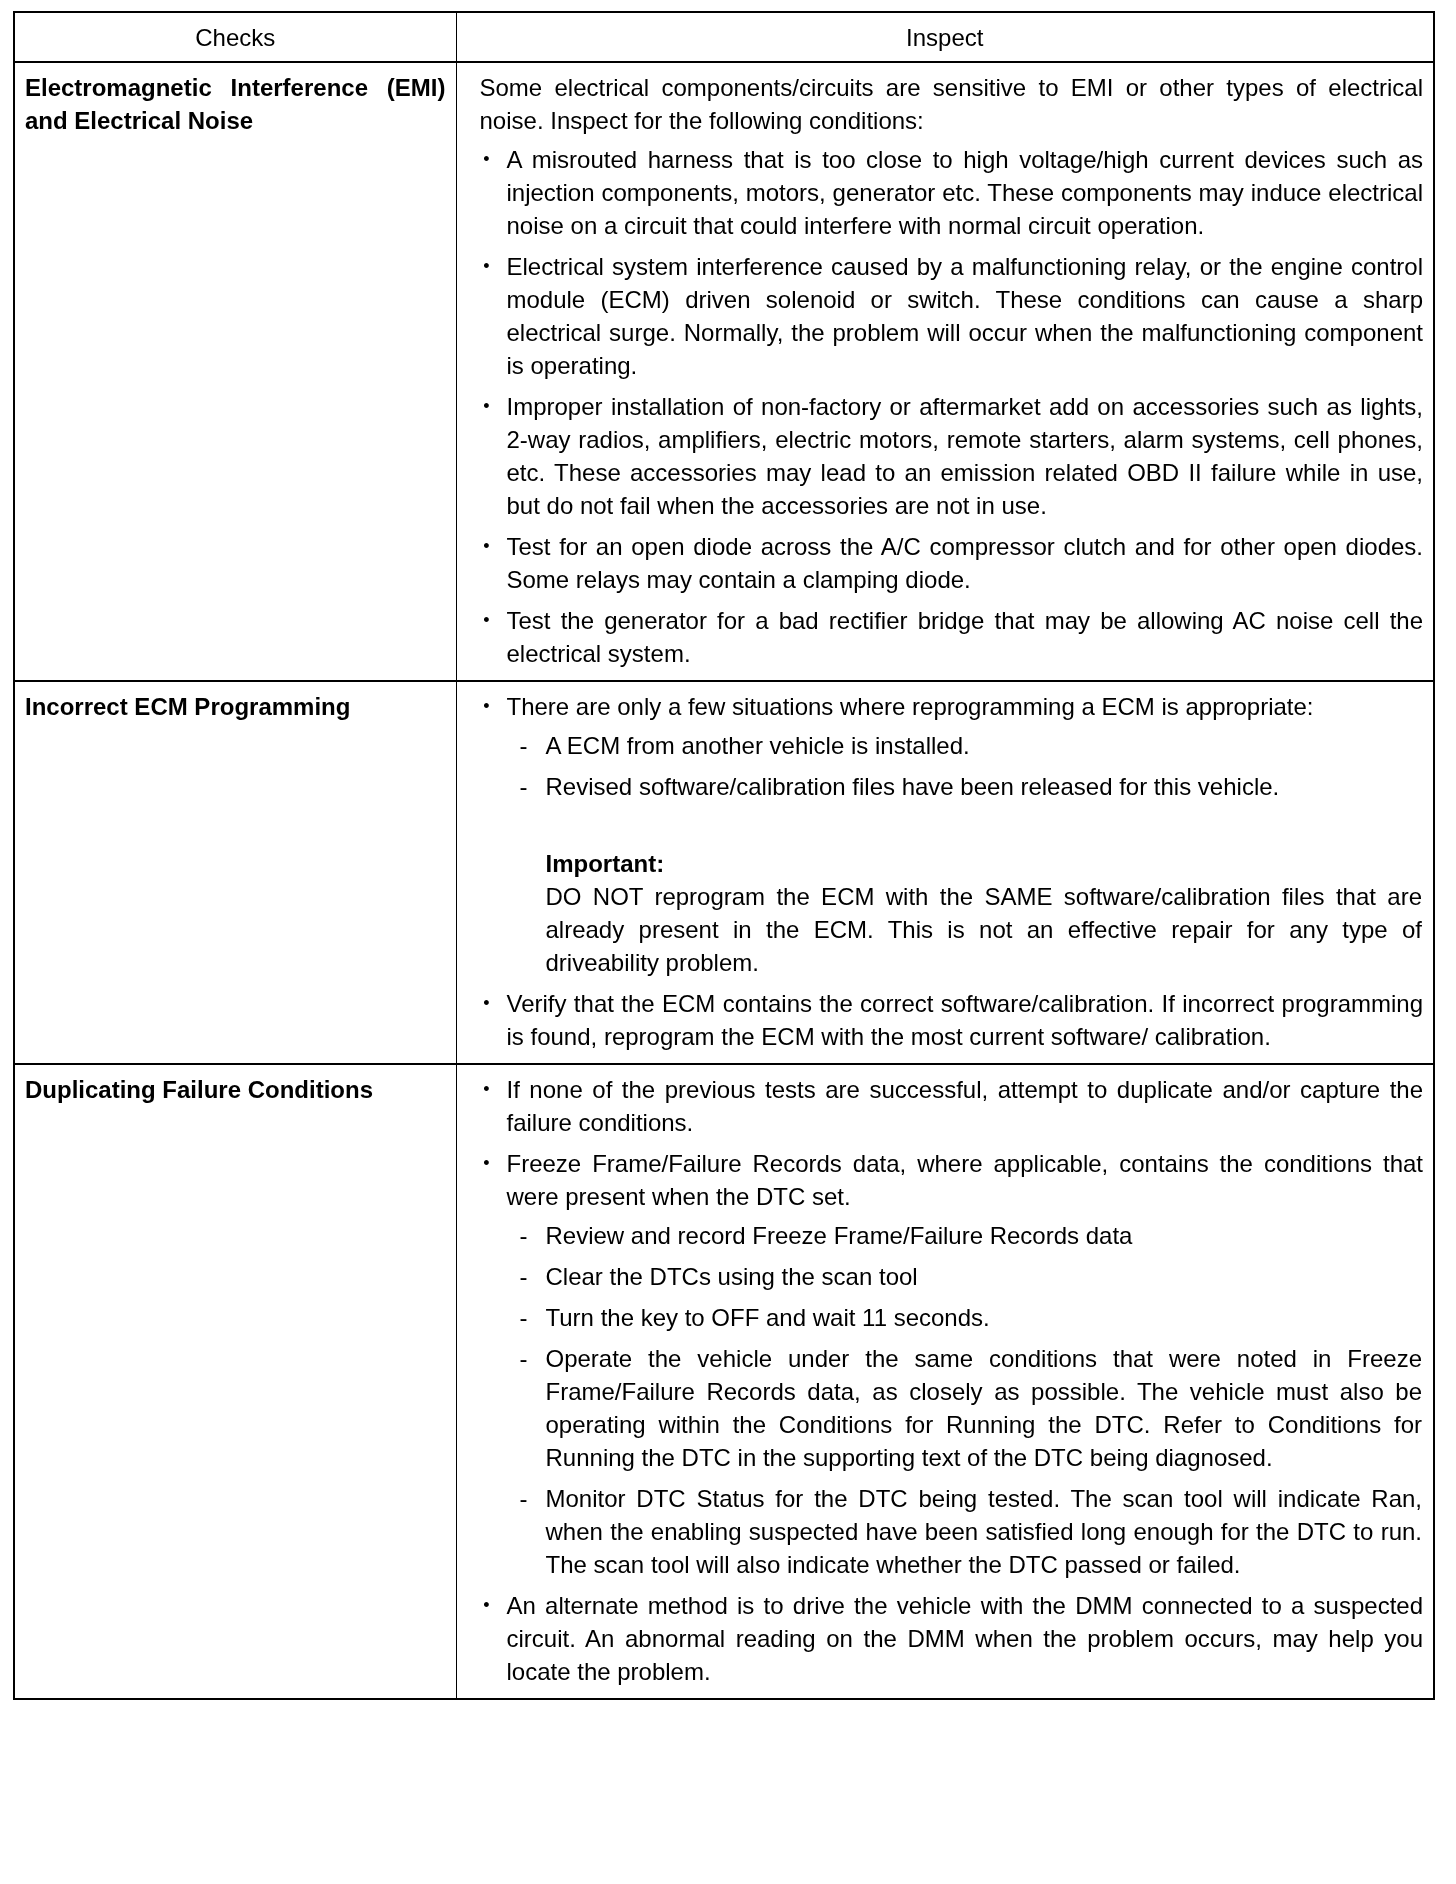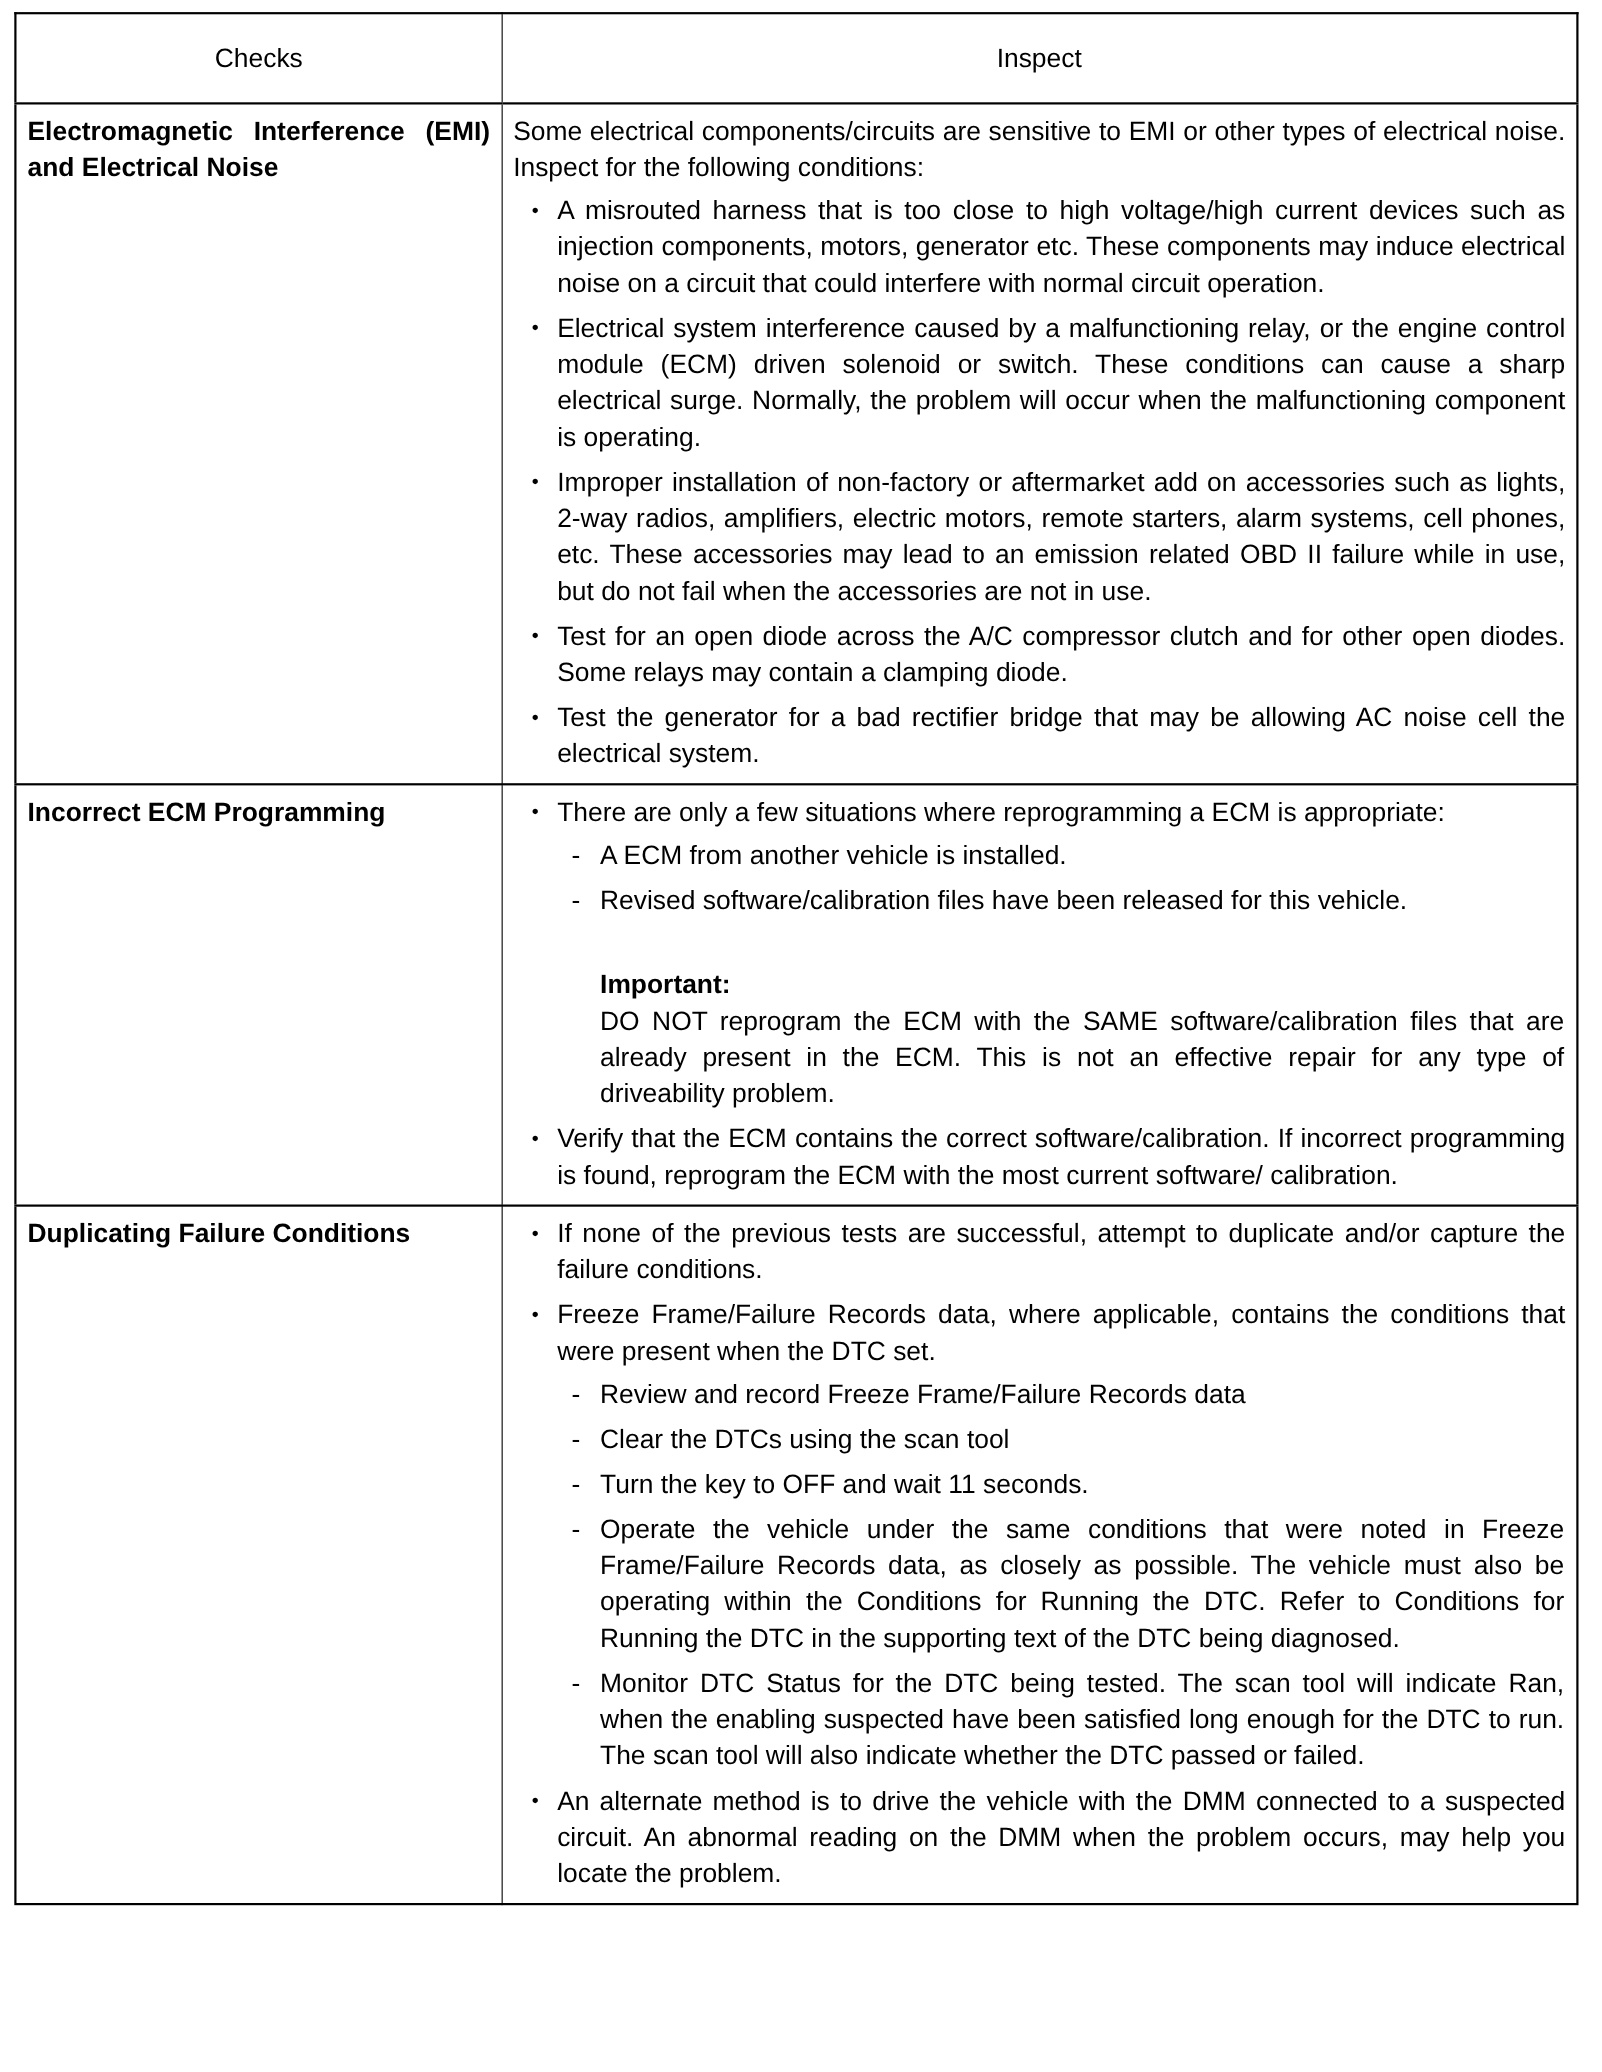--- a/index.html
+++ b/index.html
@@ -28,40 +28,40 @@
     col.col-checks { width: 442px; }
     col.col-action { width: 978px; }
     th, td {
       border: 1px solid #000;
       vertical-align: top;
     }
     thead th {
       font-weight: normal;
       text-align: center;
       height: 48px;
-      padding: 16px;
+      padding: 0;
       vertical-align: middle;
       border-bottom: 2px solid #000;
     }
     tbody tr { border-bottom: 2px solid #000; }
     td.check-cell {
       padding: 8px 10px 8px 10px;
       text-align: justify;
       text-align-last: left;
       font-weight: bold;
     }
     td.check-cell.justify-first {
       text-align: justify;
     }
     td.action-cell {
       padding: 8px 10px 10px 10px;
       text-align: justify;
     }
     p.intro {
-      margin: 0 0 6px 0;
+      margin: 0 0 6px 13px;
     }
     ul.bullets {
       list-style: none;
       margin: 0;
       padding: 0;
     }
     ul.bullets > li {
       position: relative;
       padding-left: 40px;
       margin-bottom: 8px;

